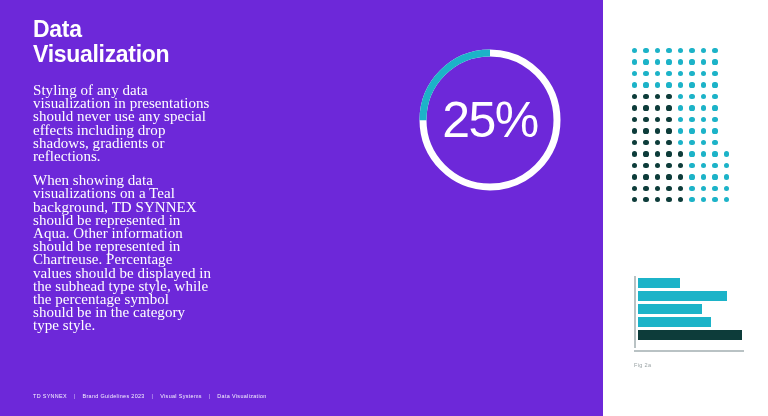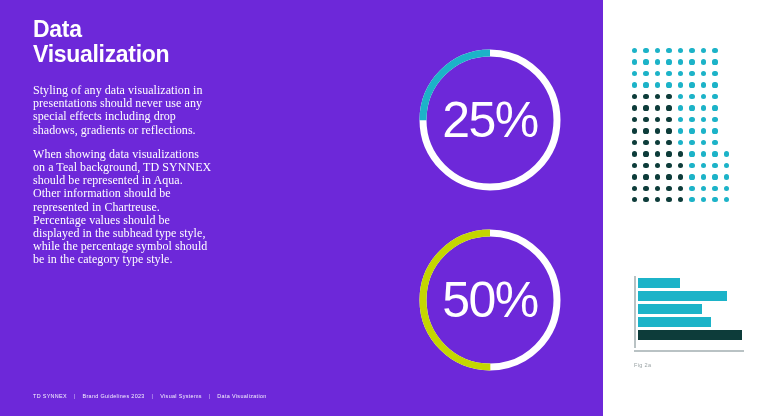--- a/index.html
+++ b/index.html
@@ -24,21 +24,21 @@
     font-size:23px;line-height:25px;
     font-weight:700;letter-spacing:-0.3px;
     white-space:pre-line;
     margin:0;
   }
 
   .body-copy{
     position:absolute;left:33px;top:84px;width:180px;
     color:#ffffff;
     font-family:"Liberation Serif", serif;
-    font-size:12px;line-height:13.2px;
+    font-size:15px;line-height:13.2px;
     letter-spacing:0.05px;
   }
   .body-copy p{margin:0 0 11px 0;}
   .body-copy p:last-child{margin-bottom:12px;}
 
   .footer{
     position:absolute;left:33px;bottom:17px;
     color:#ffffff;
     font-size:5.4px;letter-spacing:0.35px;
     white-space:nowrap;opacity:.95;
@@ -119,27 +119,20 @@
     </div>
 
     <div class="donut" id="donut-25">
       <svg viewBox="0 0 156 156" width="156" height="156" aria-hidden="true">
         <circle cx="78" cy="78" r="67" fill="none" stroke="#ffffff" stroke-width="7"></circle>
         <circle class="donut-arc" id="arc-25" cx="78" cy="78" r="67" fill="none" stroke="#1cb3c8" stroke-width="7" stroke-linecap="butt" transform="rotate(-90 78 78) scale(1,-1) translate(0,-156)" stroke-dasharray="105.24335389525807 315.7300616857742"></circle>
       </svg>
       <div class="val">25%</div>
     </div>
 
-    <div class="donut" id="donut-50">
-      <svg viewBox="0 0 156 156" width="156" height="156" aria-hidden="true">
-        <circle cx="78" cy="78" r="67" fill="none" stroke="#ffffff" stroke-width="7"></circle>
-        <circle class="donut-arc" id="arc-50" cx="78" cy="78" r="67" fill="none" stroke="#c4d600" stroke-width="7" stroke-linecap="butt" transform="rotate(-90 78 78) scale(1,-1) translate(0,-156)" stroke-dasharray="210.48670779051614 210.48670779051614"></circle>
-      </svg>
-      <div class="val">50%</div>
-    </div>
 
   </div>
 
   <div class="white-panel">
 
     <div class="dotgrid" id="dot-grid">
         <div class="row">
           <div class="dot aqua"></div>
           <div class="dot aqua"></div>
           <div class="dot aqua"></div>

